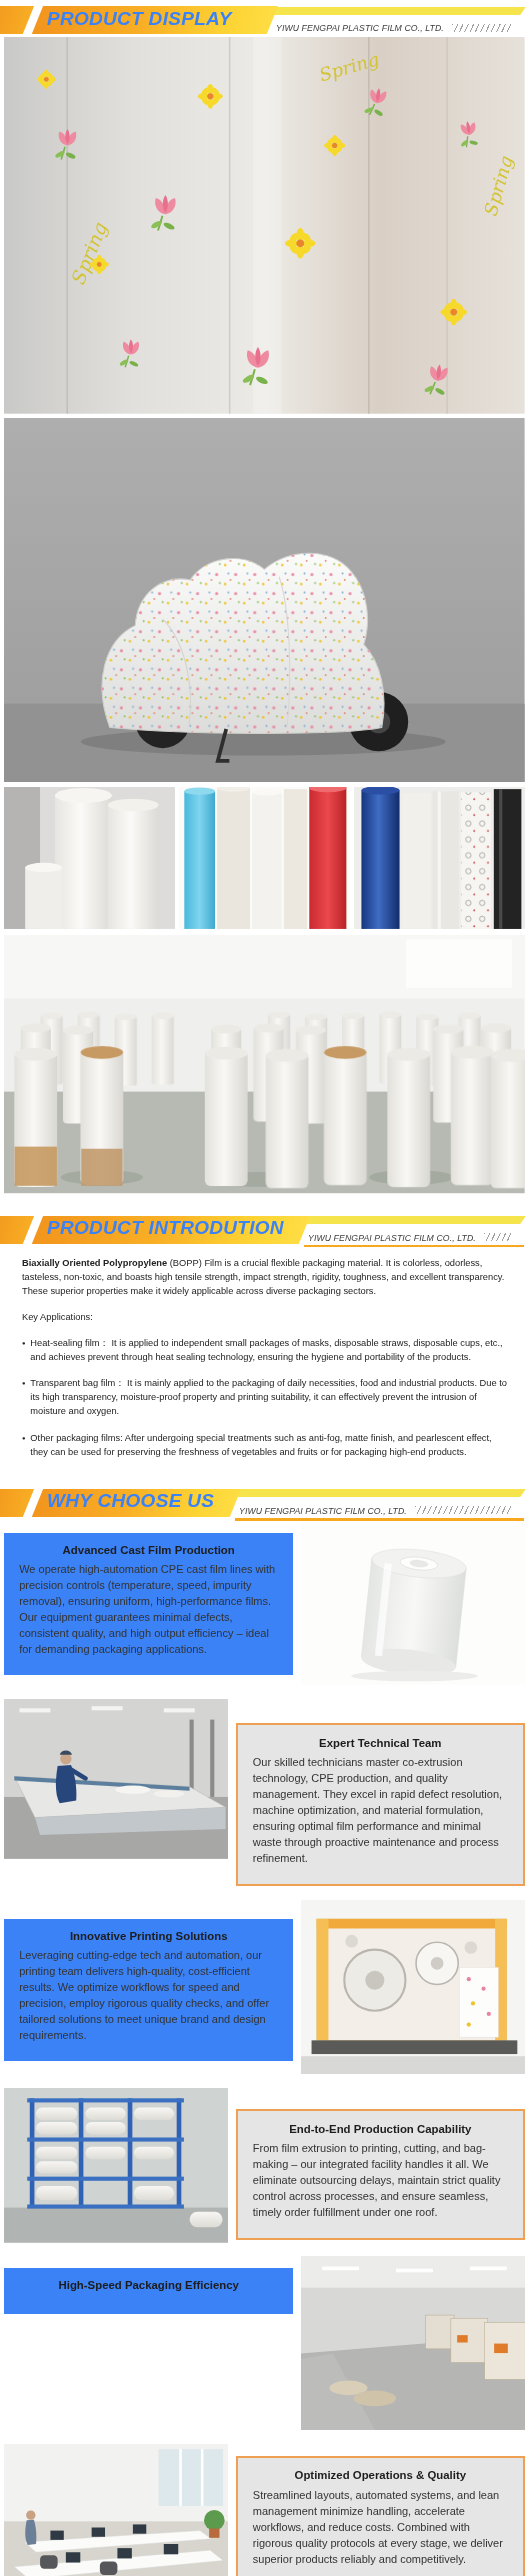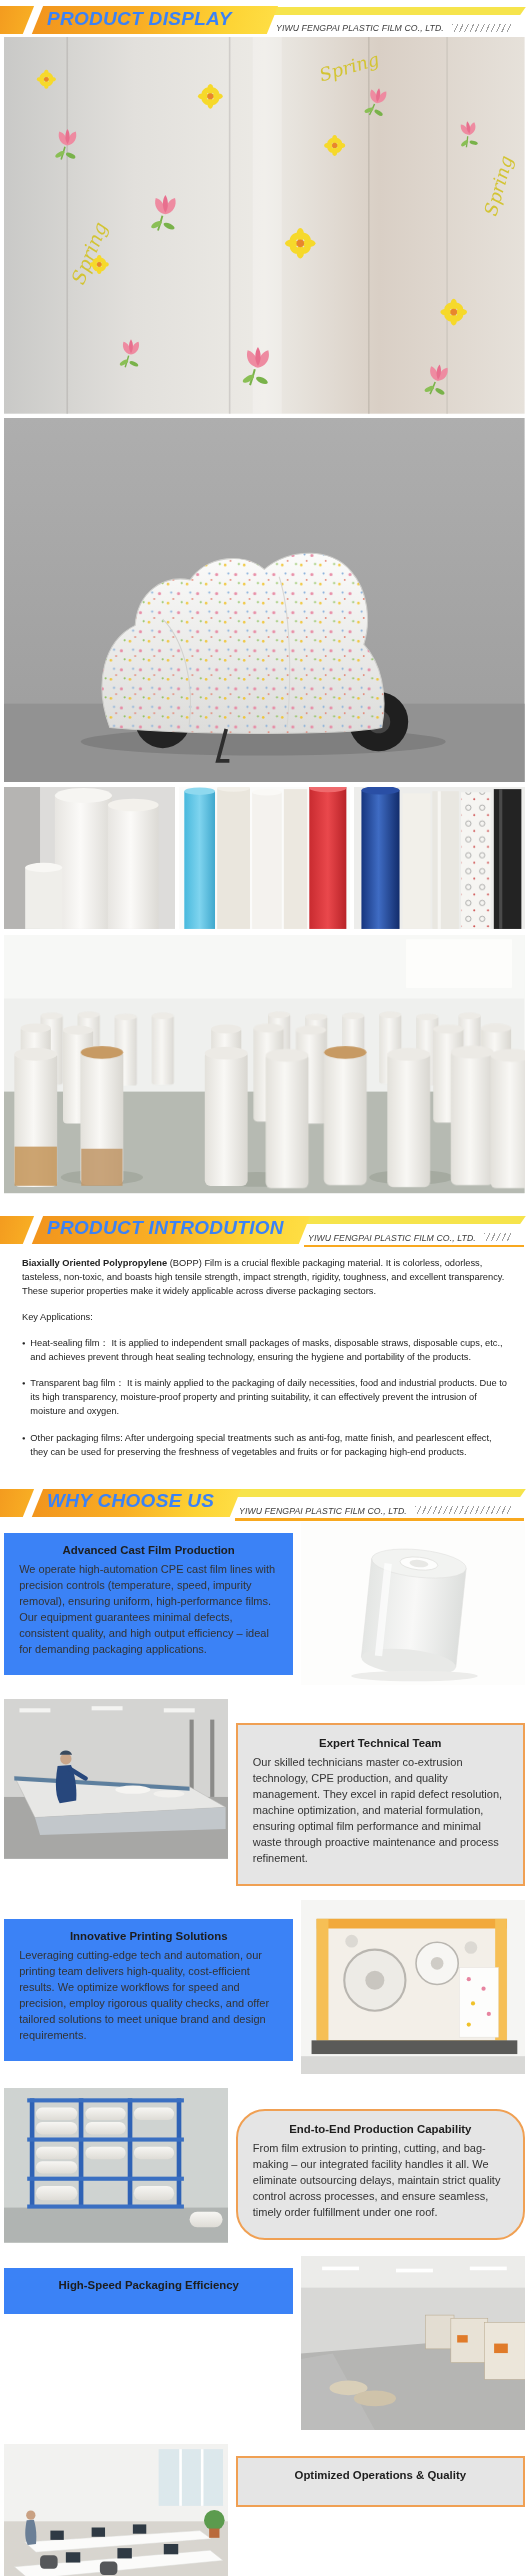--- a/index.html
+++ b/index.html
@@ -43,21 +43,21 @@
   .wcu{margin-top:5.3px;}
   .wcu-row{display:flex;gap:7.4px;margin:0 4.2px 13.8px;align-items:flex-start;}
   .wcu-card{flex:0 0 289px;box-sizing:border-box;}
   .wcu-card.peach{background:#3b82f6;padding:10.6px 15px 18px;}
   .wcu-card.bordered{background:#e5e5e5;border:2.1px solid #f0a053;padding:11.6px 15px 18px;}
   .wcu-title{margin:0 0 5.3px 0;text-align:center;font-size:11.4px;font-weight:bold;color:#1d1d1d;}
   .wcu-body{margin:0;font-size:11px;line-height:1.46;color:#333333;}
   .wcu-fig{flex:1;margin:0;}
   .wcu-fig svg{display:block;width:100%;height:auto;}
   .c1{margin-top:11.6px;} .c2{margin-top:24px;} .c3{margin-top:19px;}
-  .c4{margin-top:21px;border-radius:29px;} .c5{margin-top:11.6px;} .c6{margin-top:11.6px;}
+  .c4{margin-top:21px;} .c5{margin-top:11.6px;} .c6{margin-top:11.6px;}
 </style>
 </head>
 <body>
 
 <div class="sec-header" style="--bw:235px">
   <div class="hdr-topband"></div>
   <div class="hdr-sliver"></div>
   <div class="hdr-banner"></div>
   <div class="hdr-title">PRODUCT DISPLAY</div>
   <div class="hdr-right">
@@ -528,17 +528,18 @@
           <rect x="398" y="164" width="20" height="18" fill="#b96a3c"></rect>
         </g>
         <g>
           <circle cx="52" cy="138" r="9" fill="#c9a183"></circle>
           <path d="M44 148 C40 168 40 184 46 196 L62 194 C64 176 62 160 58 147 Z" fill="#6b7f96"></path>
         </g>
       </svg>
     </figure>
     <div class="wcu-card bordered c6">
       <h3 class="wcu-title">Optimized Operations &amp; Quality</h3>
+      <p class="wcu-body">Streamlined layouts, automated systems, and lean management minimize handling, accelerate workflows, and reduce costs.  Combined with rigorous quality protocols at every stage, we deliver superior products reliably and competitively.</p>
     </div>
   </div>
 
 </section>
 
 
 </body></html>

